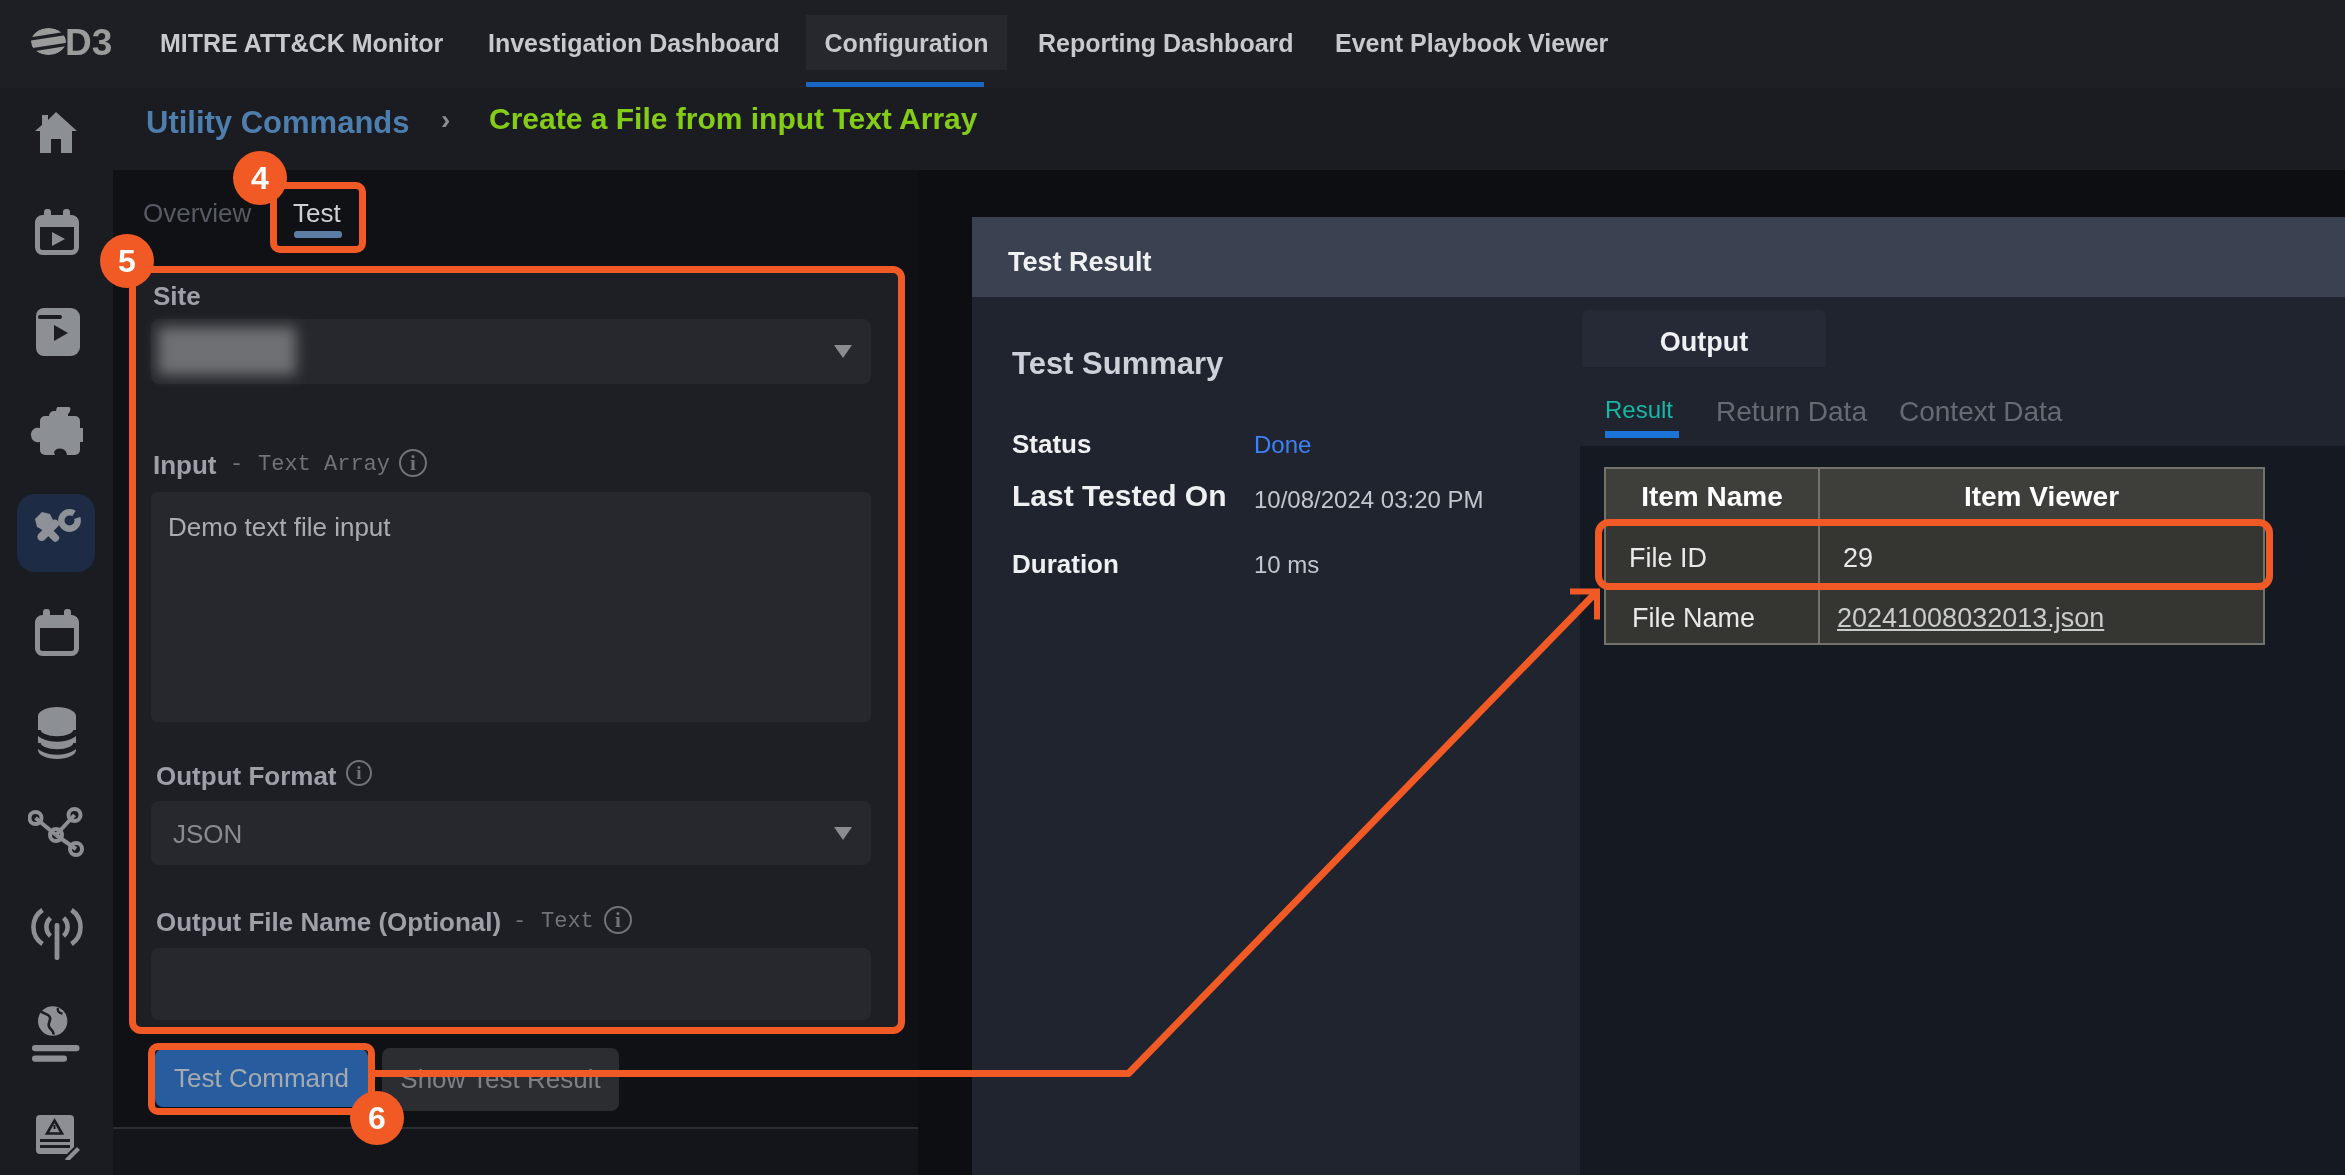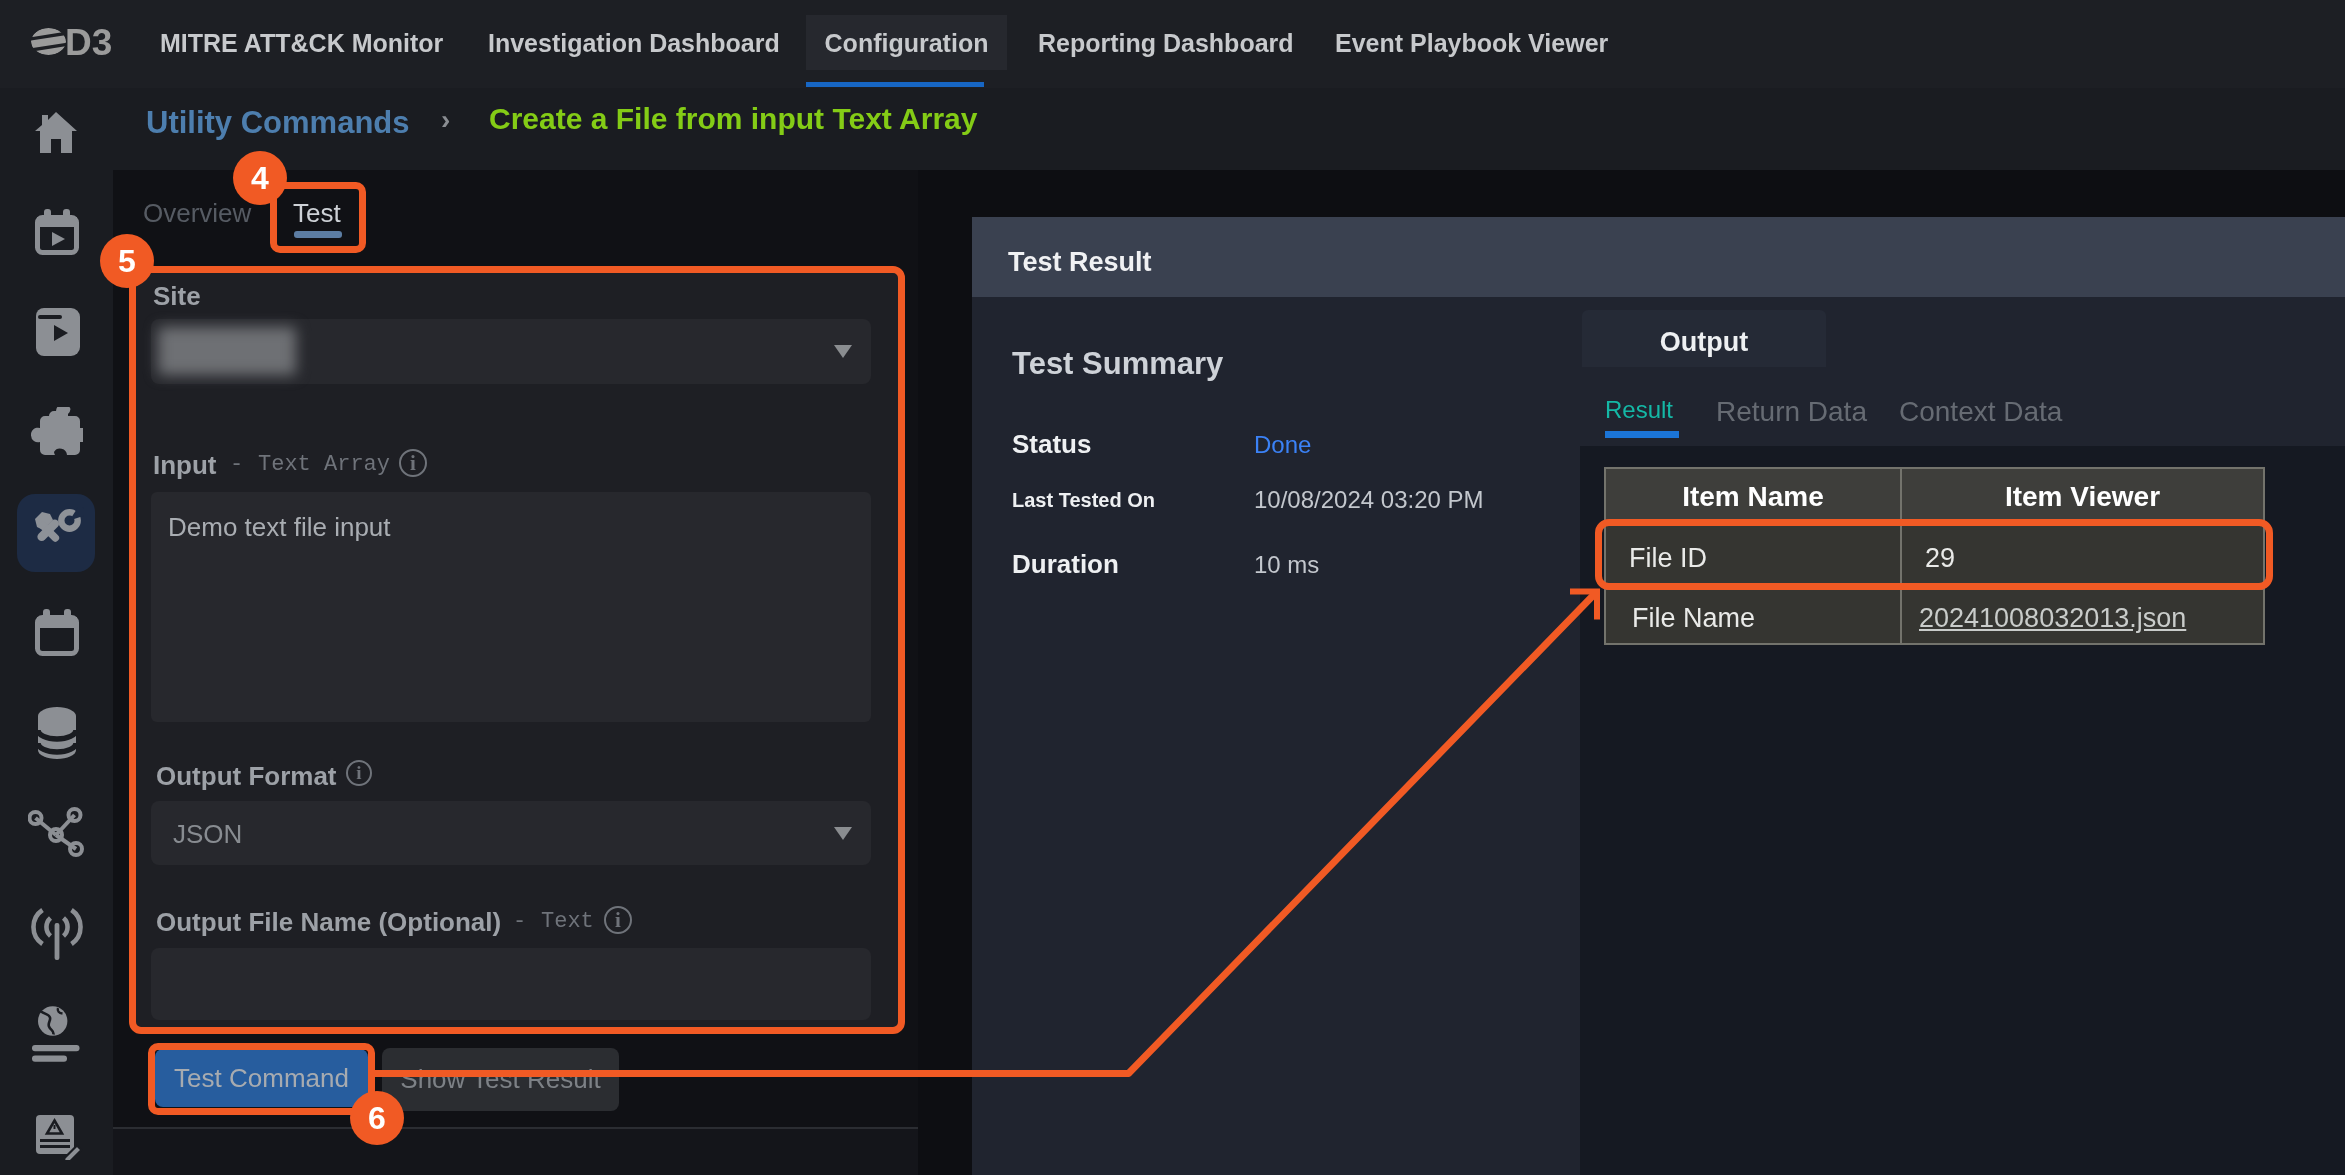--- a/index.html
+++ b/index.html
@@ -206,37 +206,37 @@
   <div class="abs" style="left:113px;top:1127px;width:805px;height:2px;background:#2b2d32"></div>
   <div class="abs" style="left:113px;top:1129px;width:805px;height:46px;background:#14151a"></div>
 
   <div id="rpanel" class="abs">
     <div id="rhead" class="abs"></div>
     <span class="t" style="left:36px;top:32px;font-size:27px;font-weight:700;color:#f0f1f3">Test Result</span>
 
     <span class="t" style="left:40px;top:131px;font-size:31px;font-weight:700;color:#ced2d8">Test Summary</span>
     <span class="t" style="left:40px;top:214px;font-size:26px;font-weight:700;color:#eef0f2">Status</span>
     <span class="t" style="left:282px;top:216px;font-size:24px;color:#3b82f6">Done</span>
-    <span class="t" style="left:40px;top:273px;font-size:20px;font-weight:700;color:#eef0f2">Last Tested On</span>
+    <span class="t" style="left:40px;top:264px;font-size:30px;font-weight:700;color:#eef0f2">Last Tested On</span>
     <span class="t" style="left:282px;top:271px;font-size:24px;color:#c3c7cd">10/08/2024 03:20 PM</span>
     <span class="t" style="left:40px;top:334px;font-size:26px;font-weight:700;color:#eef0f2">Duration</span>
     <span class="t" style="left:282px;top:336px;font-size:24px;color:#c3c7cd">10 ms</span>
 
     <div id="rdark" class="abs"></div>
     <div class="abs" style="left:610px;top:93px;width:244px;height:57px;background:#252a36;border-radius:6px 6px 0 0;text-align:center;line-height:65px;font-size:27px;font-weight:700;color:#eef0f2">Output</div>
 
     <span class="t" style="left:633px;top:181px;font-size:24px;color:#14b8a6">Result</span>
     <div class="abs" style="left:633px;top:214px;width:74px;height:7px;background:#1b75d8"></div>
     <span class="t" style="left:744px;top:181px;font-size:28px;color:#666b73">Return Data</span>
     <span class="t" style="left:927px;top:181px;font-size:28px;color:#666b73">Context Data</span>
 
     <table class="res abs" style="left:632px;top:250px;width:661px">
       <tbody>
           <tr style="height:57px">
-            <th style="width:296px">Item Name</th>
+            <th style="width:214px">Item Name</th>
             <th>Item Viewer</th>
           </tr>
       <tr style="height:64px">
             <td style="padding-left:23px">File ID</td>
             <td style="padding-left:23px">29</td>
           </tr>
       <tr style="height:55px">
             <td style="padding-left:26px">File Name</td>
             <td style="padding-left:17px"><span style="text-decoration:underline;color:#c9ccca">20241008032013.json</span></td>
           </tr>

